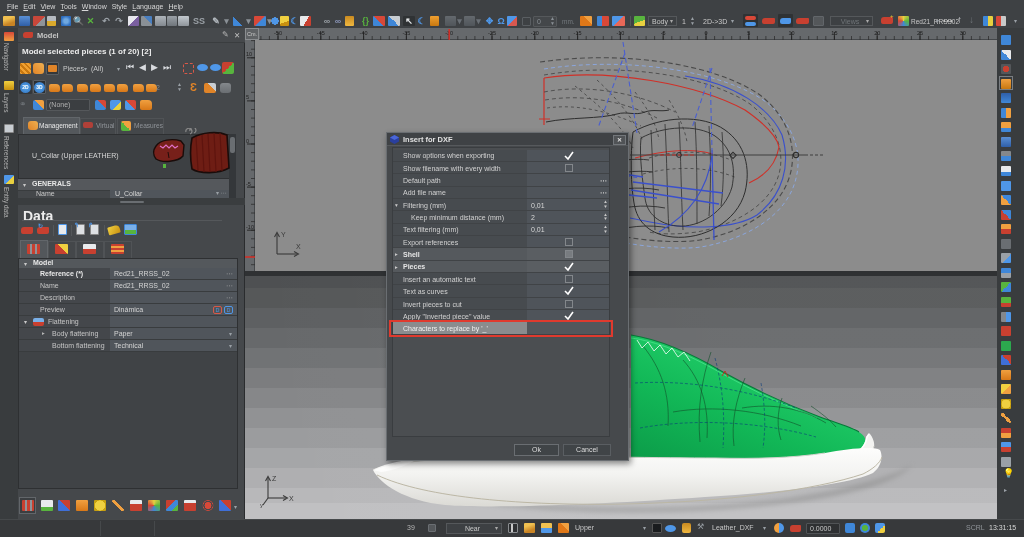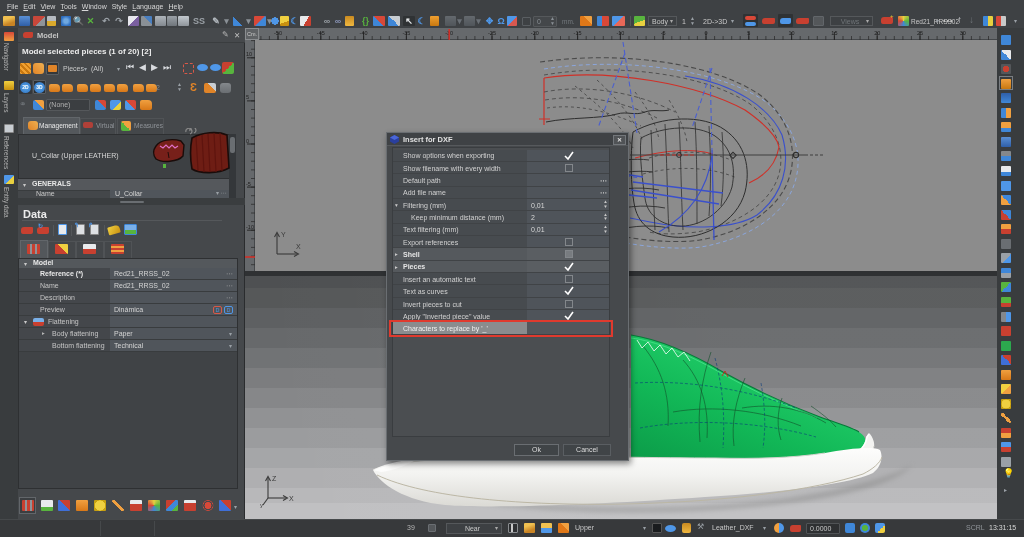--- a/index.html
+++ b/index.html
@@ -179,21 +179,21 @@
 <div class="a" style="left:18px;top:179px;width:211px;height:11px;background:#55585c"></div>
 <div class="tx" style="left:23px;top:180.5px;font-size:6px;color:#c9c9c9">▾</div>
 <div class="tx" style="left:32px;top:180px;font-size:7px;color:#e8e8e8;font-weight:bold">GENERALS</div>
 <div class="a" style="left:18px;top:190px;width:211px;height:8px;background:#44474a;border-top:1px solid #393c3e;box-sizing:border-box"></div>
 <div class="a" style="left:110px;top:190px;width:119px;height:8px;background:#50555b"></div>
 <div class="tx" style="left:36px;top:190px;font-size:7px;color:#c9c9c9">Name</div>
 <div class="tx" style="left:115px;top:190px;font-size:7px;color:#d5d5d5">U_Collar</div>
 <div class="tx" style="left:216px;top:189px;font-size:6px;color:#9aa0a6">▾ ⋯</div>
 <div class="a" style="left:18px;top:198px;width:227px;height:7px;background:#3a3d3f"></div>
 <div class="a" style="left:120px;top:201px;width:24px;height:2px;background:#6a6e72;border-radius:1px"></div>
-<div class="tx" style="left:23px;top:208px;font-size:11px;color:#ececec;font-weight:bold">Data</div>
+<div class="tx" style="left:23px;top:208px;font-size:14px;color:#ececec;font-weight:bold">Data</div>
 <div class="a" style="left:22px;top:220px;width:200px;height:1px;background:#55585b"></div>
 <div class="i" style="left:21px;top:227px;width:12px;height:7px;background:#c84030;border-radius:3px 1px 2px 2px"></div>
 <div class="i" style="left:37px;top:227px;width:12px;height:7px;background:#c84030;border-radius:3px 1px 2px 2px"></div>
 <div class="tx" style="left:38px;top:222px;font-size:6px;color:#4f97e8;font-weight:bold">↻</div>
 <div class="sep" style="left:53px;top:225px;height:11px"></div>
 <div class="i" style="left:58px;top:224px;width:9px;height:11px;background:#e8eaec;border:1px solid #4f97e8;box-sizing:border-box"></div>
 <div class="sep" style="left:71px;top:225px;height:11px"></div>
 <div class="i" style="left:76px;top:224px;width:9px;height:11px;background:#dde0e3;border:1px solid #888;box-sizing:border-box"></div>
 <div class="tx" style="left:74px;top:221px;font-size:6px;color:#4f97e8;font-weight:bold">↰</div>
 <div class="i" style="left:90px;top:224px;width:9px;height:11px;background:#dde0e3;border:1px solid #888;box-sizing:border-box"></div>

